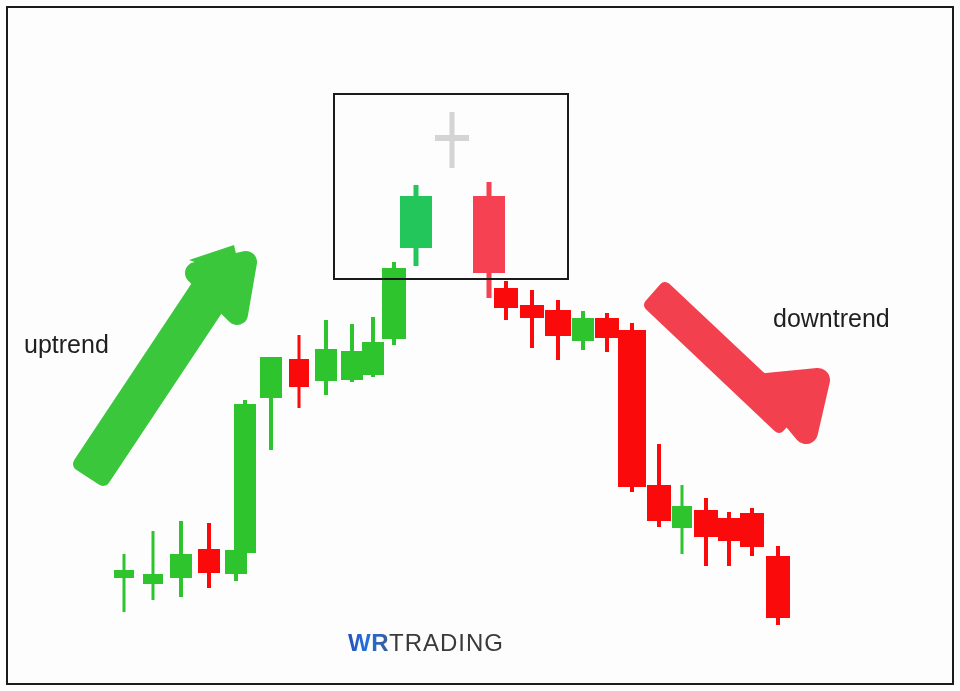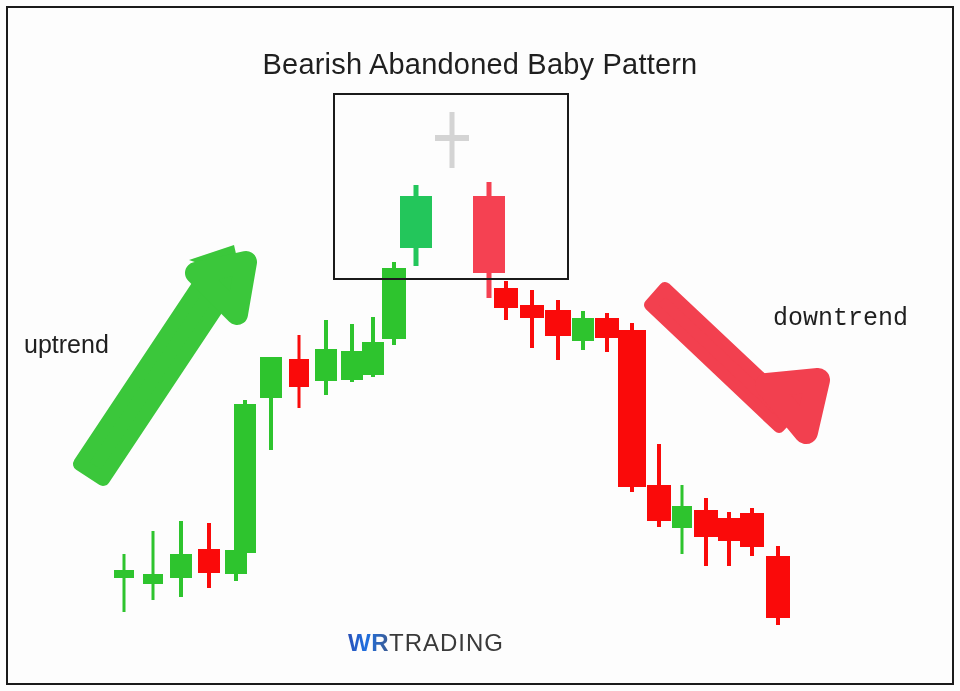--- a/index.html
+++ b/index.html
@@ -51,21 +51,20 @@
     top: 330px;
     font-size: 25px;
     color: #1f1f1f;
   }
   #label-downtrend {
     position: absolute;
     left: 773px;
     top: 304px;
     font-size: 25px;
     color: #1f1f1f;
-    font-family: Liberation Mono, monospace;
   }
   #logo {
     position: absolute;
     left: 0;
     top: 629px;
     width: 852px;
     text-align: center;
     font-size: 24px;
     font-weight: bold;
     letter-spacing: 0.5px;
@@ -91,21 +90,20 @@
   }
   .candle-wick { stroke-linecap: butt; }
 </style>
 </head>
 <body>
 
 <div id="app">
 
   <div id="frame-border"></div>
 
-  <div id="chart-title">Bearish Abandoned Baby Pattern</div>
 
   <svg class="layer" viewBox="0 0 960 691">
     <g>
       <path id="arrow-up-path" d="M 83 468 L 79 455 L 212 268 L 189 260 L 234 245 L 245 293 L 228 281 L 98 471 Z" fill="#3bc73b"></path>
       <path id="arrow-up-shaft" d="M 80 464 L 201 282 L 224 297 L 103 479 Z" fill="#3bc73b" stroke="#3bc73b" stroke-width="14" stroke-linejoin="round"></path>
       <path id="arrow-up-head" d="M 196 273 L 246 262 L 237 314 Z" fill="#3bc73b" stroke="#3bc73b" stroke-width="22" stroke-linejoin="round"></path>
     </g>
     <g>
       <path id="arrow-down-shaft" d="M 665 288 L 795 410 L 779 427 L 650 305 Z" fill="#f2404f" stroke="#f2404f" stroke-width="12" stroke-linejoin="round"></path>
       <path id="arrow-down-head" d="M 767 385 L 818 380 L 806 432 Z" fill="#f2404f" stroke="#f2404f" stroke-width="24" stroke-linejoin="round"></path>

